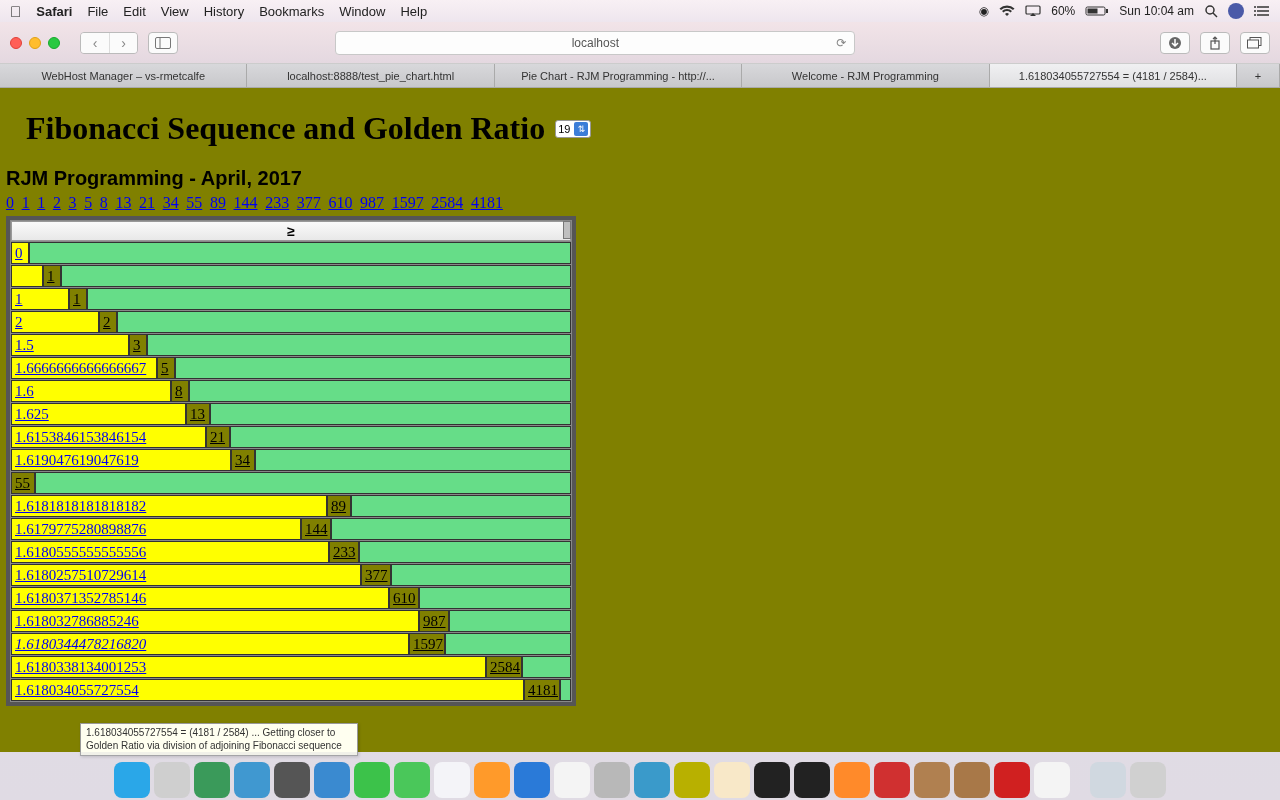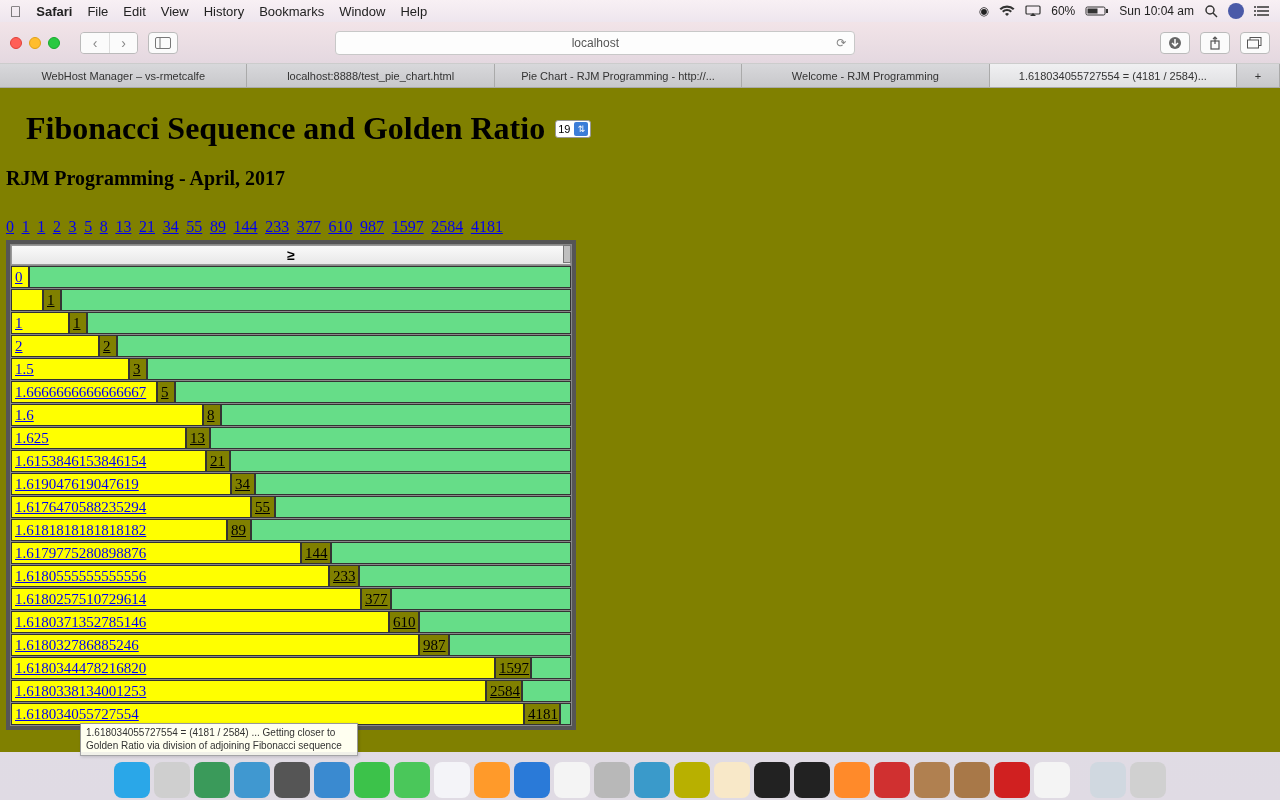--- a/index.html
+++ b/index.html
@@ -73,21 +73,21 @@
 .sel {
   font-size: 11px;
   padding: 1px 2px;
   border: 1px solid #999;
   background: #fff;
   border-radius: 3px;
   display: inline-flex;
   align-items: center;
 }
 .sel-arrow { background:#3b7dd8; color:#fff; border-radius:2px; width:14px; height:14px; display:inline-flex; align-items:center; justify-content:center; margin-left:4px; font-size:9px; }
-.page h2 { font-family: Liberation Serif, serif; font-size: 20px; font-weight: 700; color: #000; margin-bottom: 28px; }
+.page h2 { font-family: Liberation Sans, sans-serif; font-size: 20px; font-weight: 700; color: #000; margin-bottom: 4px; }
 .fib-seq { margin-bottom: 4px; }
 .fib-seq a { color: #0000ee; text-decoration: underline; font-family: "Times New Roman", serif; font-size: 16px; margin-right: 4px; }
 
 .fib-table {
   border: 4px solid #555;
   width: 570px;
   background: #888;
   position: relative;
 }
 .fib-table::after {
@@ -316,46 +316,45 @@
           <div class="fib-cell c-ratio" style="width: 118px;">1.5</div>
           <div class="fib-cell c-fib" style="width: 18px;">3</div>
           <div class="fib-cell c-rest"></div>
         </div>
         <div class="fib-row">
           <div class="fib-cell c-ratio" style="width: 146px;">1.6666666666666667</div>
           <div class="fib-cell c-fib" style="width: 18px;">5</div>
           <div class="fib-cell c-rest"></div>
         </div>
         <div class="fib-row">
-          <div class="fib-cell c-ratio" style="width: 192px;">1.6</div>
+          <div class="fib-cell c-ratio" style="width: 160px;">1.6</div>
           <div class="fib-cell c-fib" style="width: 18px;">8</div>
           <div class="fib-cell c-rest"></div>
         </div>
         <div class="fib-row">
           <div class="fib-cell c-ratio" style="width: 175px;">1.625</div>
           <div class="fib-cell c-fib" style="width: 24px;">13</div>
           <div class="fib-cell c-rest"></div>
         </div>
         <div class="fib-row">
           <div class="fib-cell c-ratio" style="width: 195px;">1.6153846153846154</div>
           <div class="fib-cell c-fib" style="width: 24px;">21</div>
           <div class="fib-cell c-rest"></div>
         </div>
         <div class="fib-row">
           <div class="fib-cell c-ratio" style="width: 220px;">1.619047619047619</div>
           <div class="fib-cell c-fib" style="width: 24px;">34</div>
           <div class="fib-cell c-rest"></div>
         </div>
         <div class="fib-row">
-          <div class="fib-cell c-ratio" style="width: 240px;">1.6176470588235294</div>
           <div class="fib-cell c-fib" style="width: 24px;">55</div>
           <div class="fib-cell c-rest"></div>
         </div>
         <div class="fib-row">
-          <div class="fib-cell c-ratio" style="width: 216px;">1.6181818181818182</div>
+          <div class="fib-cell c-ratio" style="width: 316px;">1.6181818181818182</div>
           <div class="fib-cell c-fib" style="width: 24px;">89</div>
           <div class="fib-cell c-rest"></div>
         </div>
         <div class="fib-row">
           <div class="fib-cell c-ratio" style="width: 290px;">1.6179775280898876</div>
           <div class="fib-cell c-fib" style="width: 30px;">144</div>
           <div class="fib-cell c-rest"></div>
         </div>
         <div class="fib-row">
           <div class="fib-cell c-ratio" style="width: 318px;">1.6180555555555556</div>
@@ -371,21 +370,21 @@
           <div class="fib-cell c-ratio" style="width: 378px;">1.6180371352785146</div>
           <div class="fib-cell c-fib" style="width: 30px;">610</div>
           <div class="fib-cell c-rest"></div>
         </div>
         <div class="fib-row">
           <div class="fib-cell c-ratio" style="width: 408px;">1.618032786885246</div>
           <div class="fib-cell c-fib" style="width: 30px;">987</div>
           <div class="fib-cell c-rest"></div>
         </div>
         <div class="fib-row">
-          <div class="fib-cell c-ratio" style="width: 484px;">1.6180344478216820</div>
+          <div class="fib-cell c-ratio" style="width: 398px; font-style: italic;">1.6180344478216820</div>
           <div class="fib-cell c-fib" style="width: 36px;">1597</div>
           <div class="fib-cell c-rest"></div>
         </div>
         <div class="fib-row">
           <div class="fib-cell c-ratio" style="width: 475px;">1.6180338134001253</div>
           <div class="fib-cell c-fib" style="width: 36px;">2584</div>
           <div class="fib-cell c-rest"></div>
         </div>
         <div class="fib-row">
           <div class="fib-cell c-ratio" style="width: 513px;">1.618034055727554</div>

